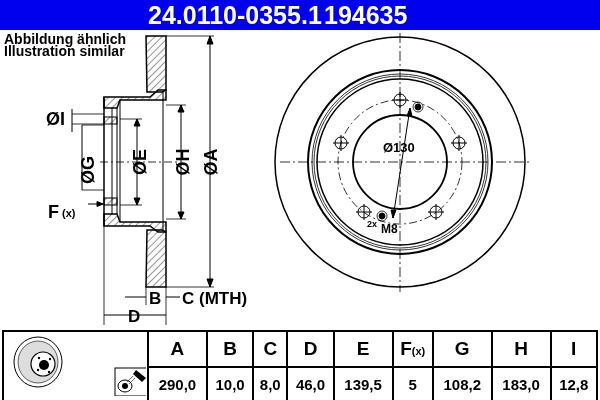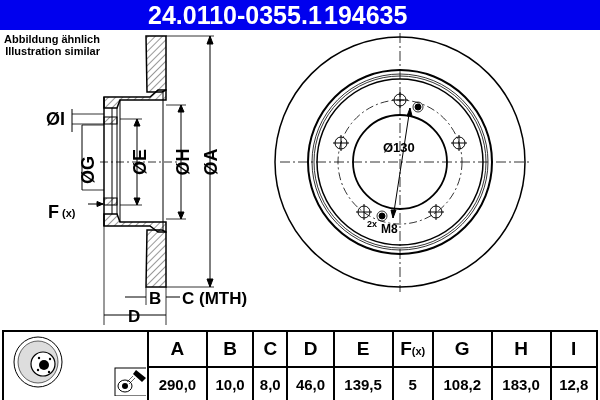--- a/index.html
+++ b/index.html
@@ -1,20 +1,20 @@
 <!DOCTYPE html>
 <html><head>
 <meta charset="utf-8">
 <style>
   html,body{margin:0;padding:0;}
   body{width:600px;height:400px;background:#fff;position:relative;overflow:hidden;font-family:"Liberation Sans",sans-serif;}
   .header{position:absolute;left:0;top:0;width:600px;height:30px;background:#0000ee;color:#fff;font-weight:bold;font-size:25px;line-height:30px;}
   .header .pn{position:absolute;left:148px;top:0;}
   .header .code{position:absolute;left:324px;top:0;}
-  .note{position:absolute;left:4px;top:33px;font-size:11px;font-weight:bold;line-height:12px;color:#000;text-align:right;}
+  .note{position:absolute;left:4px;top:33px;font-size:14px;font-weight:bold;line-height:12px;color:#000;}
   svg.drawing{position:absolute;left:0;top:30px;}
   table.specs{position:absolute;left:2px;top:330px;width:596px;height:69px;border-collapse:collapse;}
   table.specs td{border:2px solid #000;text-align:center;font-weight:bold;color:#000;padding:0;}
   .hdr td{font-size:19px;height:32px;}
   .val td{font-size:15px;height:32px;}
   .img-cell{width:143px;position:relative;}
   .fx-small{font-size:11px;}
 </style>
 </head>
 <body>

